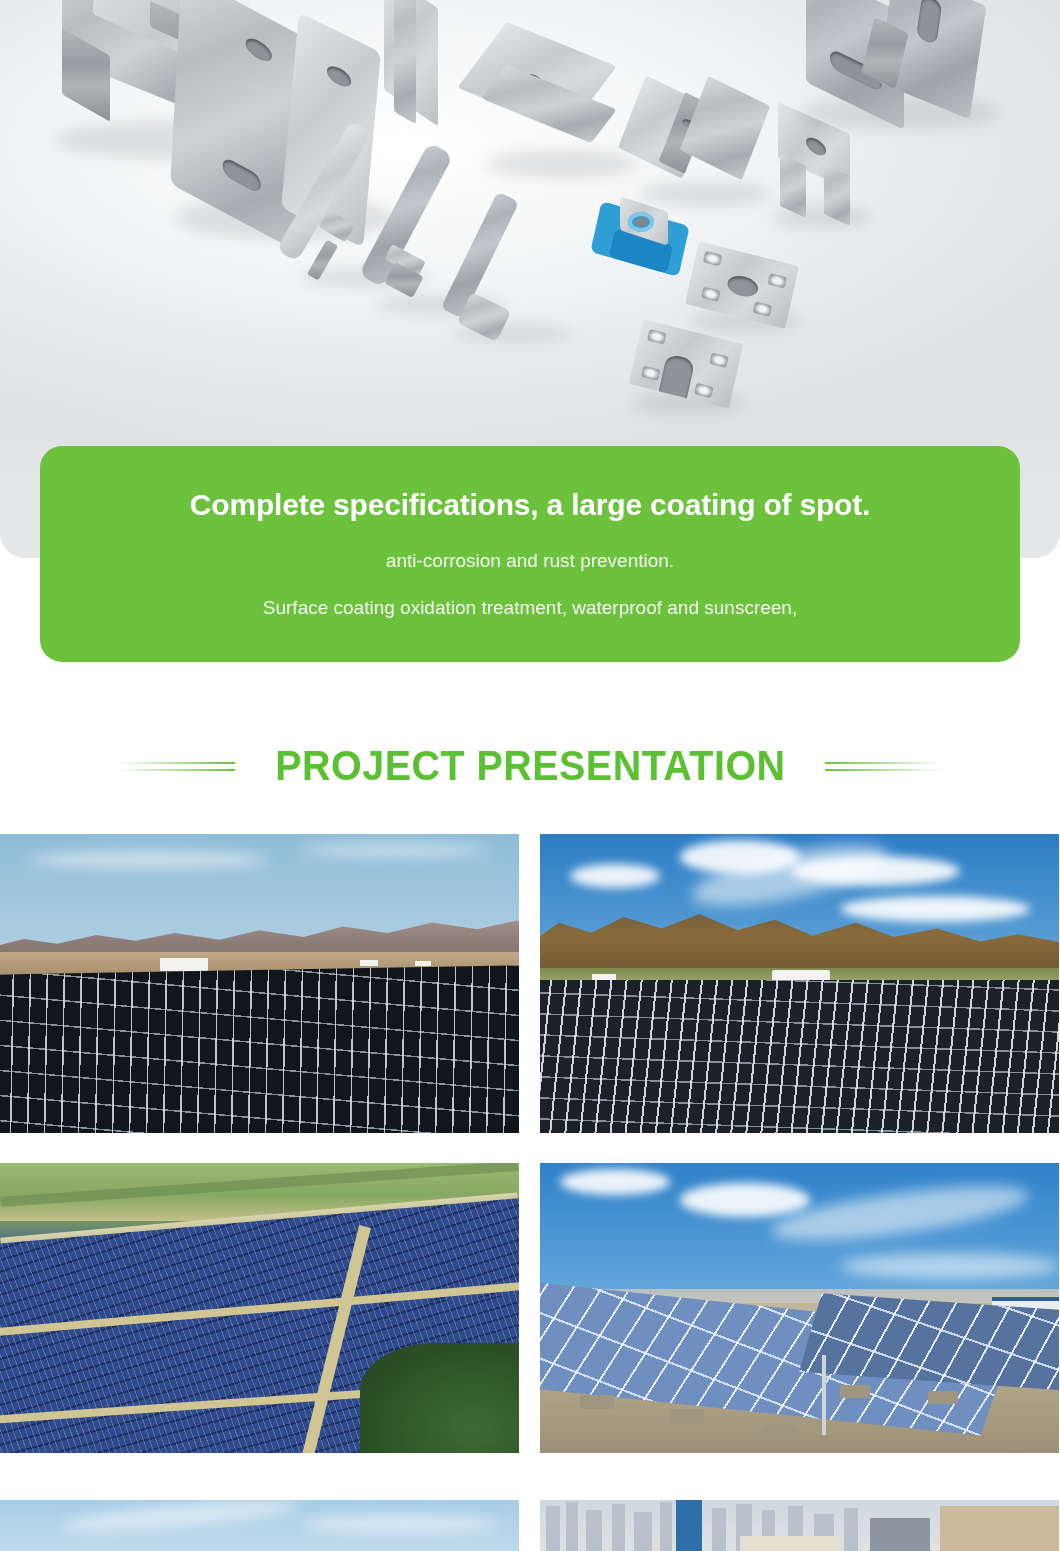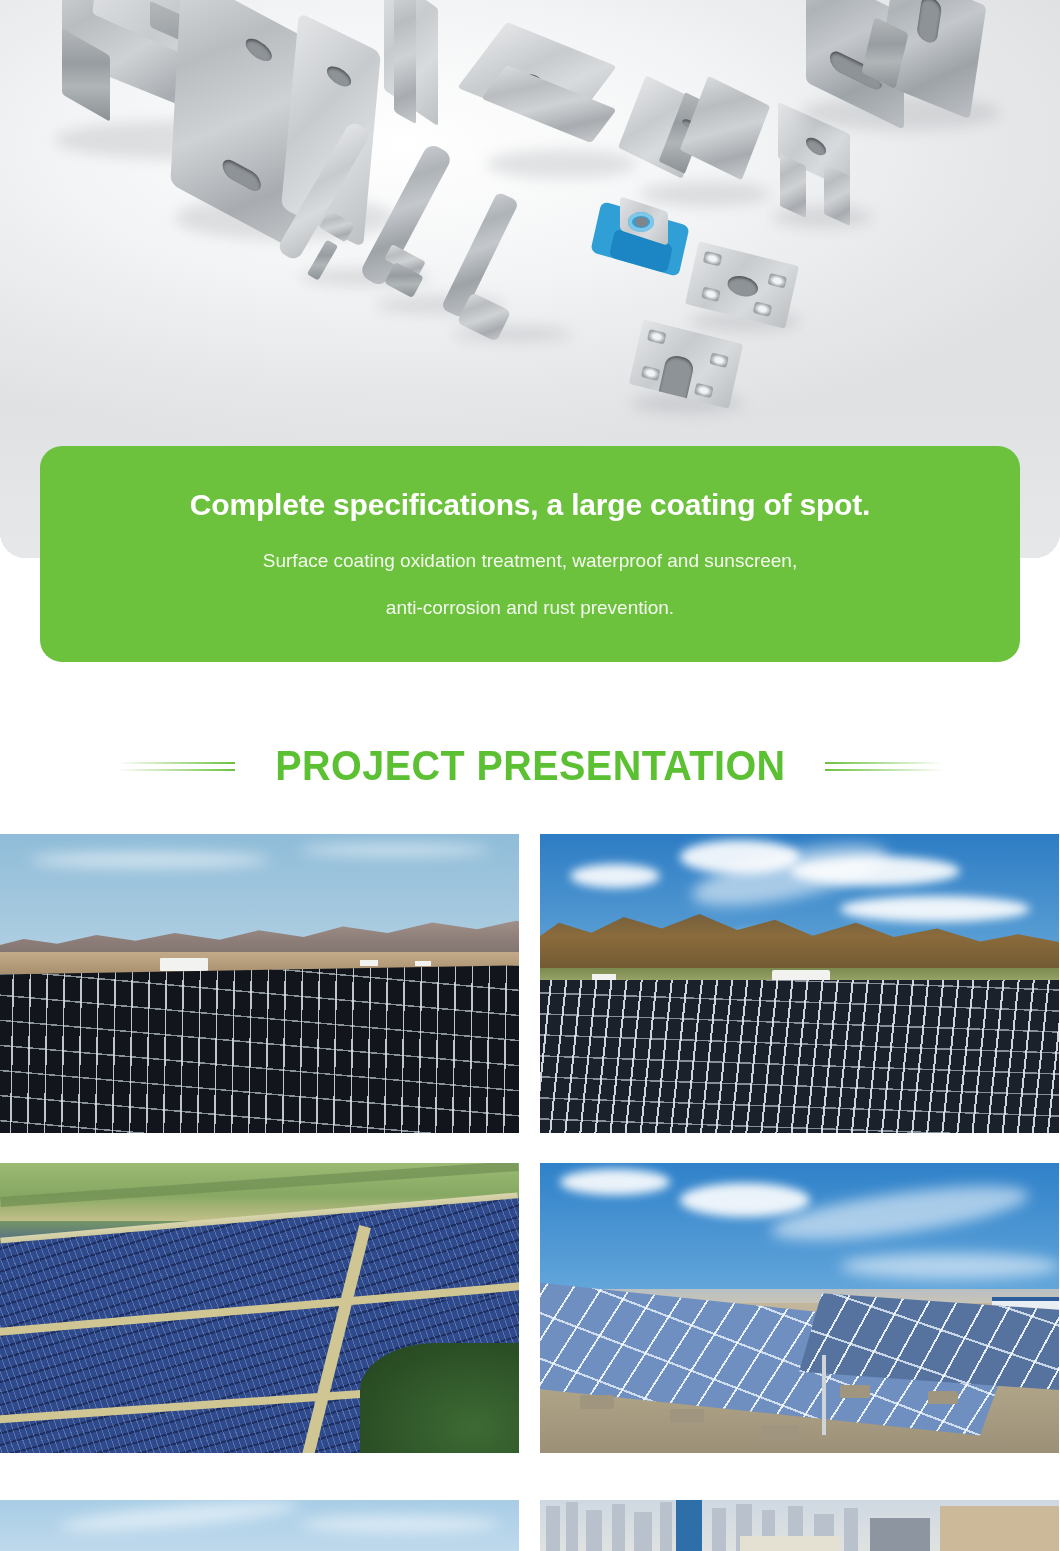--- a/index.html
+++ b/index.html
@@ -273,22 +273,22 @@
       <div class="part" style="left:10px; top:46px; width:17px; height:12px; background:radial-gradient(#f1f3f5 30%, #9ea3a8 70%); border-radius:3px;"></div>
       <div class="part" style="left:64px; top:50px; width:17px; height:12px; background:radial-gradient(#f1f3f5 30%, #9ea3a8 70%); border-radius:3px;"></div>
     </div>
 
   </div>
 </div>
 
 <div class="callout">
   <div class="callout-title">Complete specifications, a large coating of spot.</div>
   <div class="callout-sub">
+    <div>anti-corrosion and rust prevention.</div>
     <div>Surface coating oxidation treatment, waterproof and sunscreen,</div>
-    <div>anti-corrosion and rust prevention.</div>
   </div>
 </div>
 
 <div class="section-head">
   <div class="head-rule left">
       <span></span>
       <span></span>
     </div>
   <div class="section-title">PROJECT PRESENTATION</div>
   <div class="head-rule right">

